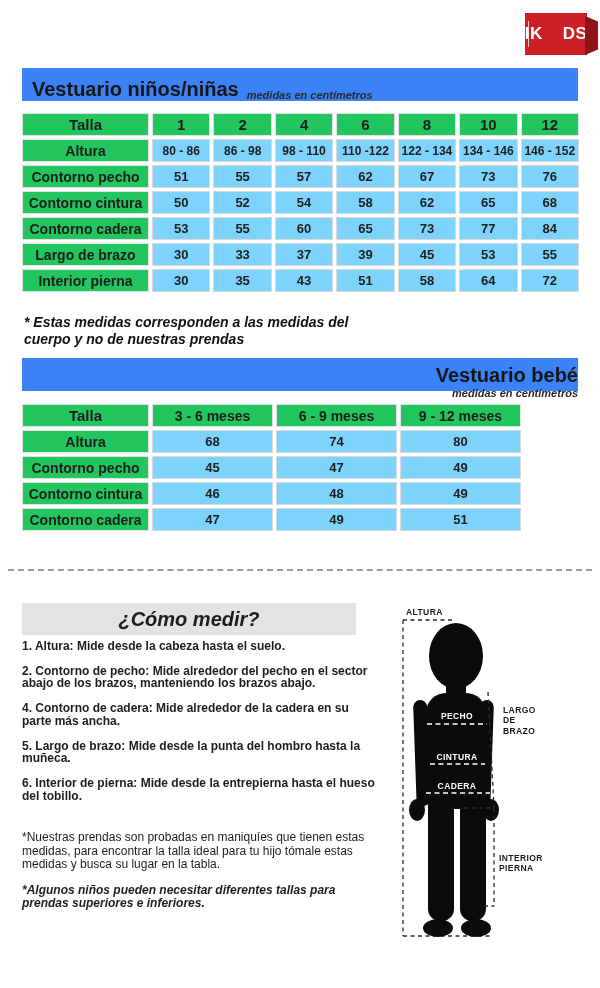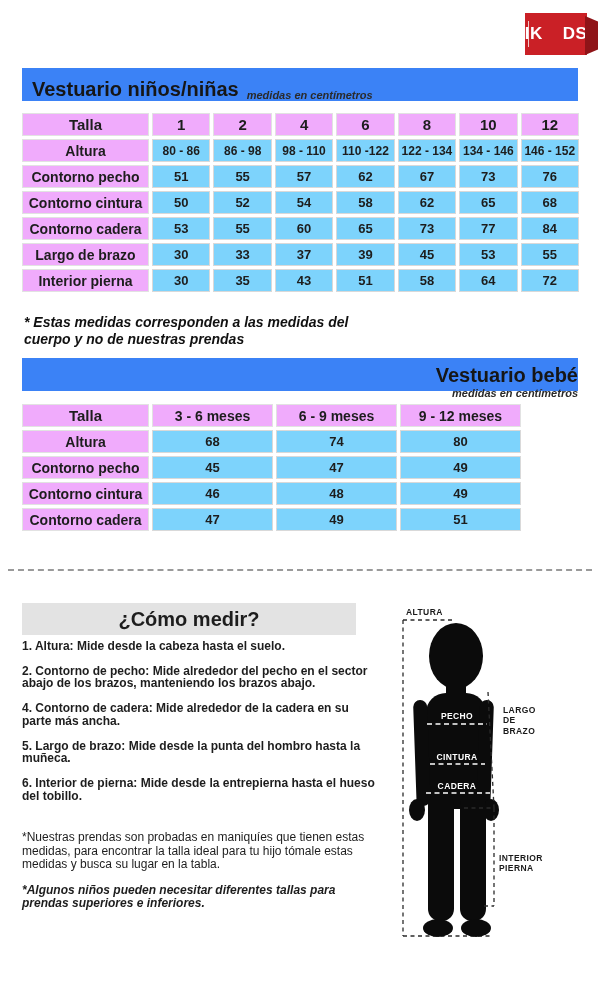--- a/index.html
+++ b/index.html
@@ -18,36 +18,36 @@
 
   
   .bar { position:absolute; left:22px; width:556px; height:33px; background:#3b82f6;
          display:flex; align-items:flex-end; padding:6px 0 0 10px; }
   .bar-title { font-size:20px; font-weight:bold; color:#161616; }
   .bar-sub { font-size:11px; font-weight:bold; font-style:italic; margin-left:8px; color:#2a2a2a; }
 
   
   table { position:absolute; border-collapse:separate; border-spacing:3px; table-layout:fixed; }
   td { height:23px; text-align:center; vertical-align:middle; font-weight:bold; overflow:hidden; }
-  td.g  { background:#f0abfc; border:1px solid #e2e2e2; }
+  td.g  { background:#22c55e; border:1px solid #e2e2e2; }
   td.v  { background:#7dd3fc; border:1px solid #d9d9d9; }
   .corner { font-size:15px; }
   .size   { font-size:15px; }
   .rowlab { font-size:14px; }
   .num    { font-size:13px; }
   .range  { font-size:12px; }
   .t1 { left:19px; top:110px; width:563px; }
   .t2 { left:19px; top:401px; width:505px; }
 
   
   .note { position:absolute; left:24px; top:314px; width:330px;
           font-size:14px; font-weight:bold; font-style:italic; line-height:1.18; color:#111; }
   .howto-bar { position:absolute; left:22px; top:603px; width:334px; height:32px; background:#e3e3e3;
                display:flex; align-items:center; justify-content:center; }
-  .howto-title { font-size:20px; font-weight:bold; }
+  .howto-title { font-size:20px; font-weight:bold;font-style:italic; }
   .steps { position:absolute; left:22px; top:640px; width:354px; }
   .step { font-size:12px; font-weight:bold; line-height:1.06; margin-bottom:12px; }
   .fn1 { font-size:12px; font-weight:normal; line-height:1.1; margin-top:29px; }
   .fn2 { font-size:12px; font-weight:bold; font-style:italic; line-height:1.12; margin-top:13px; }
 
   
   .divider { position:absolute; left:8px; top:569px; width:584px; border-top:2px dashed #9a9a9a; }
 
   
   .figure { position:absolute; left:390px; top:600px; width:160px; height:350px; }

